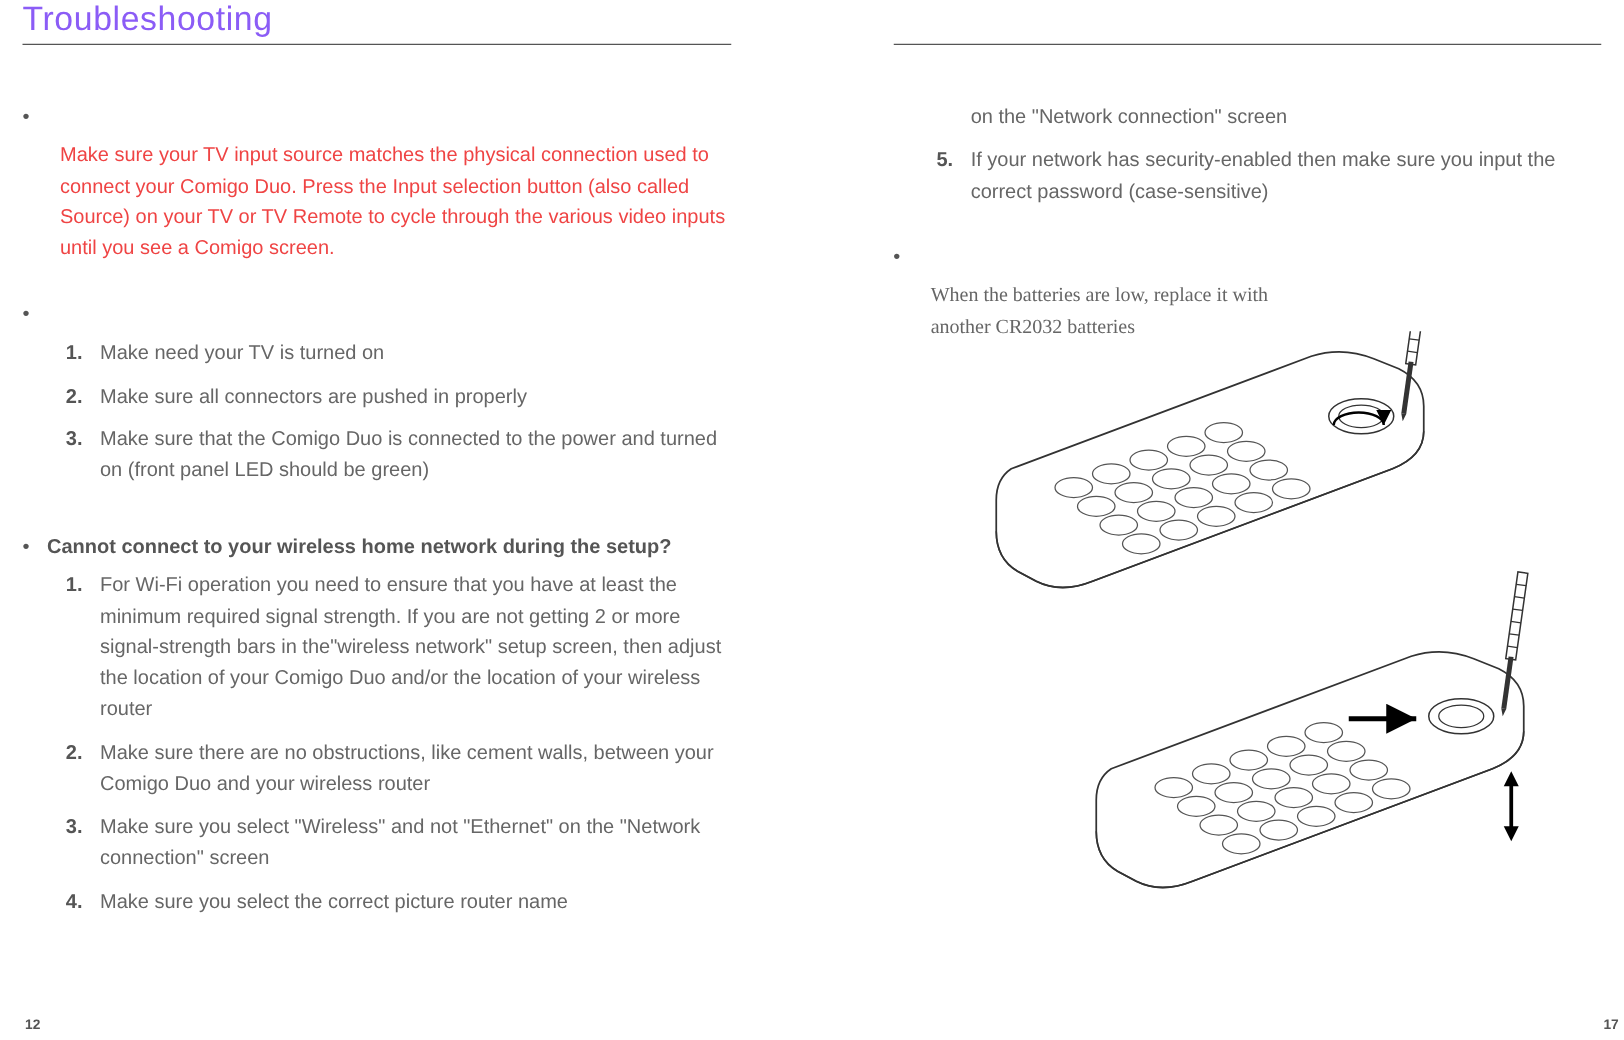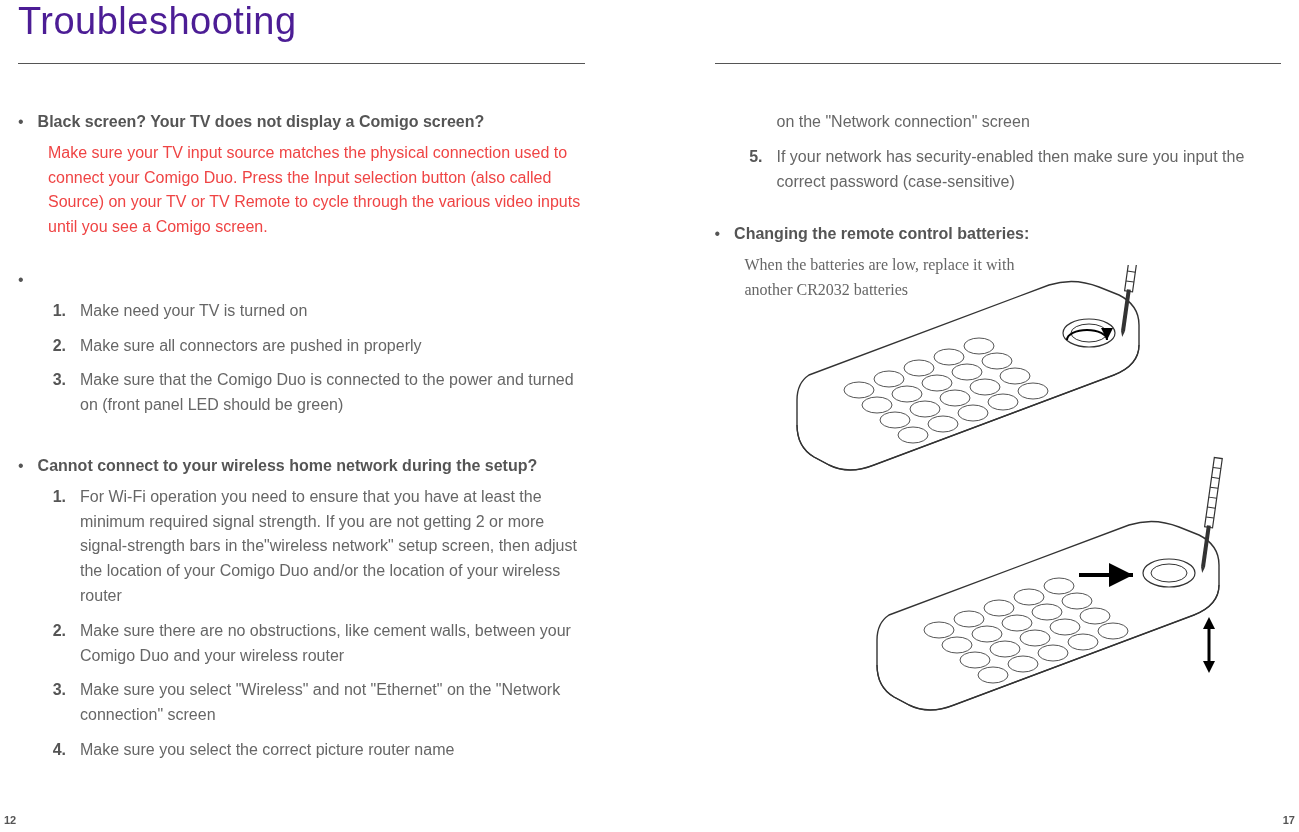--- a/index.html
+++ b/index.html
@@ -5,25 +5,25 @@
   * { box-sizing: border-box; margin: 0; padding: 0; }
   body {
     font-family: Arial, Helvetica, sans-serif;
     color: #555;
     width: 1299px;
     height: 832px;
     padding: 0 18px 18px 18px;
     position: relative;
   }
   h1 {
-    font-size: 38px;
+    font-size: 27px;
     font-weight: 400;
-    color: #4c1d95;
+    color: #8b5cf6;
     letter-spacing: 0.5px;
-    margin-bottom: 20px;
+    margin-bottom: 4px;
   }
   .rules {
     display: flex;
     gap: 130px;
     margin-bottom: 46px;
   }
   .rule {
     height: 1px;
     background: #555;
     flex: 1;
@@ -103,40 +103,39 @@
     width: 540px;
     height: 490px;
   }
   .pagenum {
     position: absolute;
     bottom: 6px;
     font-size: 11px;
     font-weight: 700;
     color: #555;
   }
-  .pagenum.left { left: 4px; }
+  .pagenum.left { left: 20px; }
   .pagenum.right { right: 4px; }
 </style>
 </head>
 <body>
 
 <h1>Troubleshooting</h1>
 <div class="rules">
   <div class="rule"></div>
   <div class="rule"></div>
 </div>
 
 <div class="columns">
 
   <div class="col">
 
     <div class="section">
       <div class="section-head">
         <span class="bullet">•</span>
-        <span class="sec-title">Black screen? Your TV does not display a Comigo screen?</span>
       </div>
       <div class="sec-body">Make sure your TV input source matches the physical connection used to connect your Comigo Duo. Press the Input selection button (also called Source) on your TV or TV Remote to cycle through the various video inputs until you see a Comigo screen.</div>
     </div>
 
     <div class="section">
       <div class="section-head">
         <span class="bullet">•</span>
       </div>
       <ol class="sublist">
         <li>
@@ -184,21 +183,20 @@
   <div class="col">
     <div class="right-continue">on the "Network connection" screen</div>
     <div class="right-sub">
       <span class="num">5.</span>
       <span class="txt">If your network has security-enabled then make sure you input the correct password (case-sensitive)</span>
     </div>
 
     <div class="section battery-block">
       <div class="section-head">
         <span class="bullet">•</span>
-        <span class="sec-title">Changing the remote control batteries:</span>
       </div>
       <div class="battery-text">When the batteries are low, replace it with another CR2032 batteries</div>
     </div>
   </div>
 </div>
 
 <svg class="illus" viewBox="0 0 540 490">
   <defs>
     <g id="remoteBody">
 

